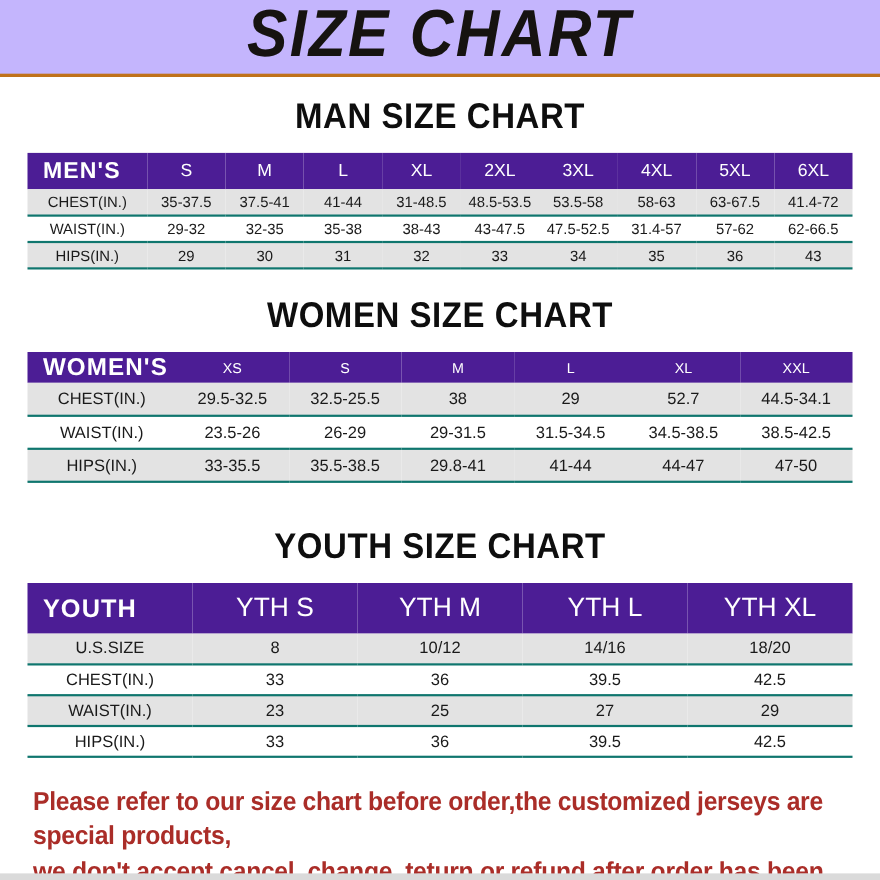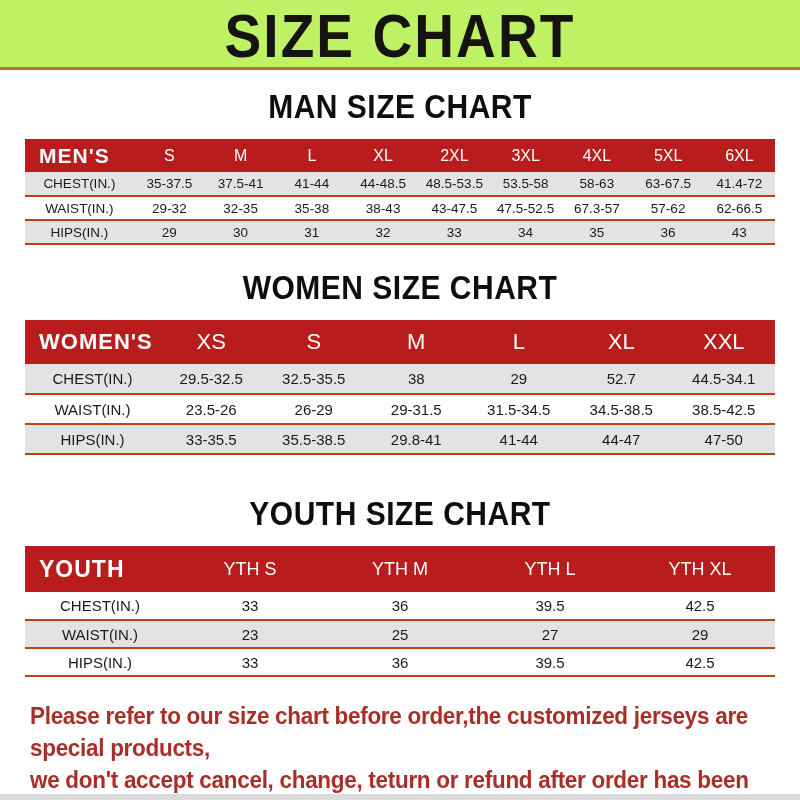--- a/index.html
+++ b/index.html
@@ -6,23 +6,23 @@
   html, body {
     width: 800px; height: 800px;
     background: #ffffff;
     font-family: "Liberation Sans", sans-serif;
     overflow: hidden;
     position: relative;
   }
   
   .banner {
     width: 800px; height: 70px;
-    background: #bef264;
+    background: #c4b5fd;
     border-bottom: 3px solid #C0721A;
-    display: flex; align-items: flex-end; justify-content: center;
+    display: flex; align-items: flex-start; justify-content: center; font-style: italic;
   }
   .banner-title {
     font-size: 54px; font-weight: bold; color: #161310;
     letter-spacing: 2px;
     transform: scale(1.02, 1.12);
   }
   
   .section-heading {
     text-align: center;
     font-weight: bold; color: #0e0e0e;
@@ -33,53 +33,53 @@
   .heading-women { margin-top: 26px; }
   .heading-youth { margin-top: 42px; }
   
   table.size-table {
     width: 750px;
     margin: 15px auto 0 auto;
     border-collapse: collapse;
     table-layout: fixed;
   }
   table.size-table thead tr {
-    background: #b91c1c;
+    background: #4c1d95;
   }
   table.size-table th {
     color: #ffffff; font-weight: normal;
     text-align: center; vertical-align: middle;
   }
   table.size-table th.label-col {
     text-align: left; font-weight: bold; padding-left: 14px;
     letter-spacing: 1px;
   }
   table.size-table td {
     text-align: center; vertical-align: middle; color: #1a1a1a;
   }
-  table.size-table tbody tr { border-bottom: 2px solid #c2410c; }
+  table.size-table tbody tr { border-bottom: 2px solid #0f766e; }
   table.size-table tbody tr.striped { background: #E3E3E3; }
   table.size-table tbody tr.plain   { background: #ffffff; }
   
   .men thead tr { height: 33px; }
   .men th { font-size: 16px; }
   .men th.label-col { font-size: 21px; }
   .men tbody tr { height: 24px; }
   .men td { font-size: 13.5px; }
   .men .label-col, .men .row-label { width: 14.5%; }
   
-  .women thead tr { height: 44px; padding-left: 24px; }
-  .women th { font-size: 22px; }
+  .women thead tr { height: 28px; padding-left: 24px; }
+  .women th { font-size: 13px; }
   .women th.label-col { font-size: 22px; }
   .women tbody tr { height: 30px; }
   .women td { font-size: 15px; }
   .women .label-col, .women .row-label { width: 18%; }
   
   .youth thead tr { height: 46px; }
-  .youth th { font-size: 18px; }
+  .youth th { font-size: 24px; }
   .youth th.label-col { font-size: 23px; letter-spacing: 2px; }
   .youth tbody tr { height: 28px; }
   .youth td { font-size: 15px; }
   .youth .label-col, .youth .row-label { width: 20%; }
   
   .footer-note {
     margin: 24px 0 0 30px;
     color: #AA2D28;
     font-size: 22.5px;
     letter-spacing: -0.3px;
@@ -116,36 +116,36 @@
           <th>5XL</th>
           <th>6XL</th>
         </tr>
       </thead>
       <tbody>
         <tr class="striped">
           <td class="row-label">CHEST(IN.)</td>
           <td>35-37.5</td>
           <td>37.5-41</td>
           <td>41-44</td>
-          <td>44-48.5</td>
+          <td>31-48.5</td>
           <td>48.5-53.5</td>
           <td>53.5-58</td>
           <td>58-63</td>
           <td>63-67.5</td>
           <td>41.4-72</td>
         </tr>
         <tr class="plain">
           <td class="row-label">WAIST(IN.)</td>
           <td>29-32</td>
           <td>32-35</td>
           <td>35-38</td>
           <td>38-43</td>
           <td>43-47.5</td>
           <td>47.5-52.5</td>
-          <td>67.3-57</td>
+          <td>31.4-57</td>
           <td>57-62</td>
           <td>62-66.5</td>
         </tr>
         <tr class="striped">
           <td class="row-label">HIPS(IN.)</td>
           <td>29</td>
           <td>30</td>
           <td>31</td>
           <td>32</td>
           <td>33</td>
@@ -169,21 +169,21 @@
           <th>M</th>
           <th>L</th>
           <th>XL</th>
           <th>XXL</th>
         </tr>
       </thead>
       <tbody>
         <tr class="striped">
           <td class="row-label">CHEST(IN.)</td>
           <td>29.5-32.5</td>
-          <td>32.5-35.5</td>
+          <td>32.5-25.5</td>
           <td>38</td>
           <td>29</td>
           <td>52.7</td>
           <td>44.5-34.1</td>
         </tr>
         <tr class="plain">
           <td class="row-label">WAIST(IN.)</td>
           <td>23.5-26</td>
           <td>26-29</td>
           <td>29-31.5</td>
@@ -210,20 +210,27 @@
       <thead>
         <tr>
           <th class="label-col">YOUTH</th>
           <th>YTH S</th>
           <th>YTH M</th>
           <th>YTH L</th>
           <th>YTH XL</th>
         </tr>
       </thead>
       <tbody>
+        <tr class="striped">
+          <td class="row-label">U.S.SIZE</td>
+          <td>8</td>
+          <td>10/12</td>
+          <td>14/16</td>
+          <td>18/20</td>
+        </tr>
         <tr class="plain">
           <td class="row-label">CHEST(IN.)</td>
           <td>33</td>
           <td>36</td>
           <td>39.5</td>
           <td>42.5</td>
         </tr>
         <tr class="striped">
           <td class="row-label">WAIST(IN.)</td>
           <td>23</td>

